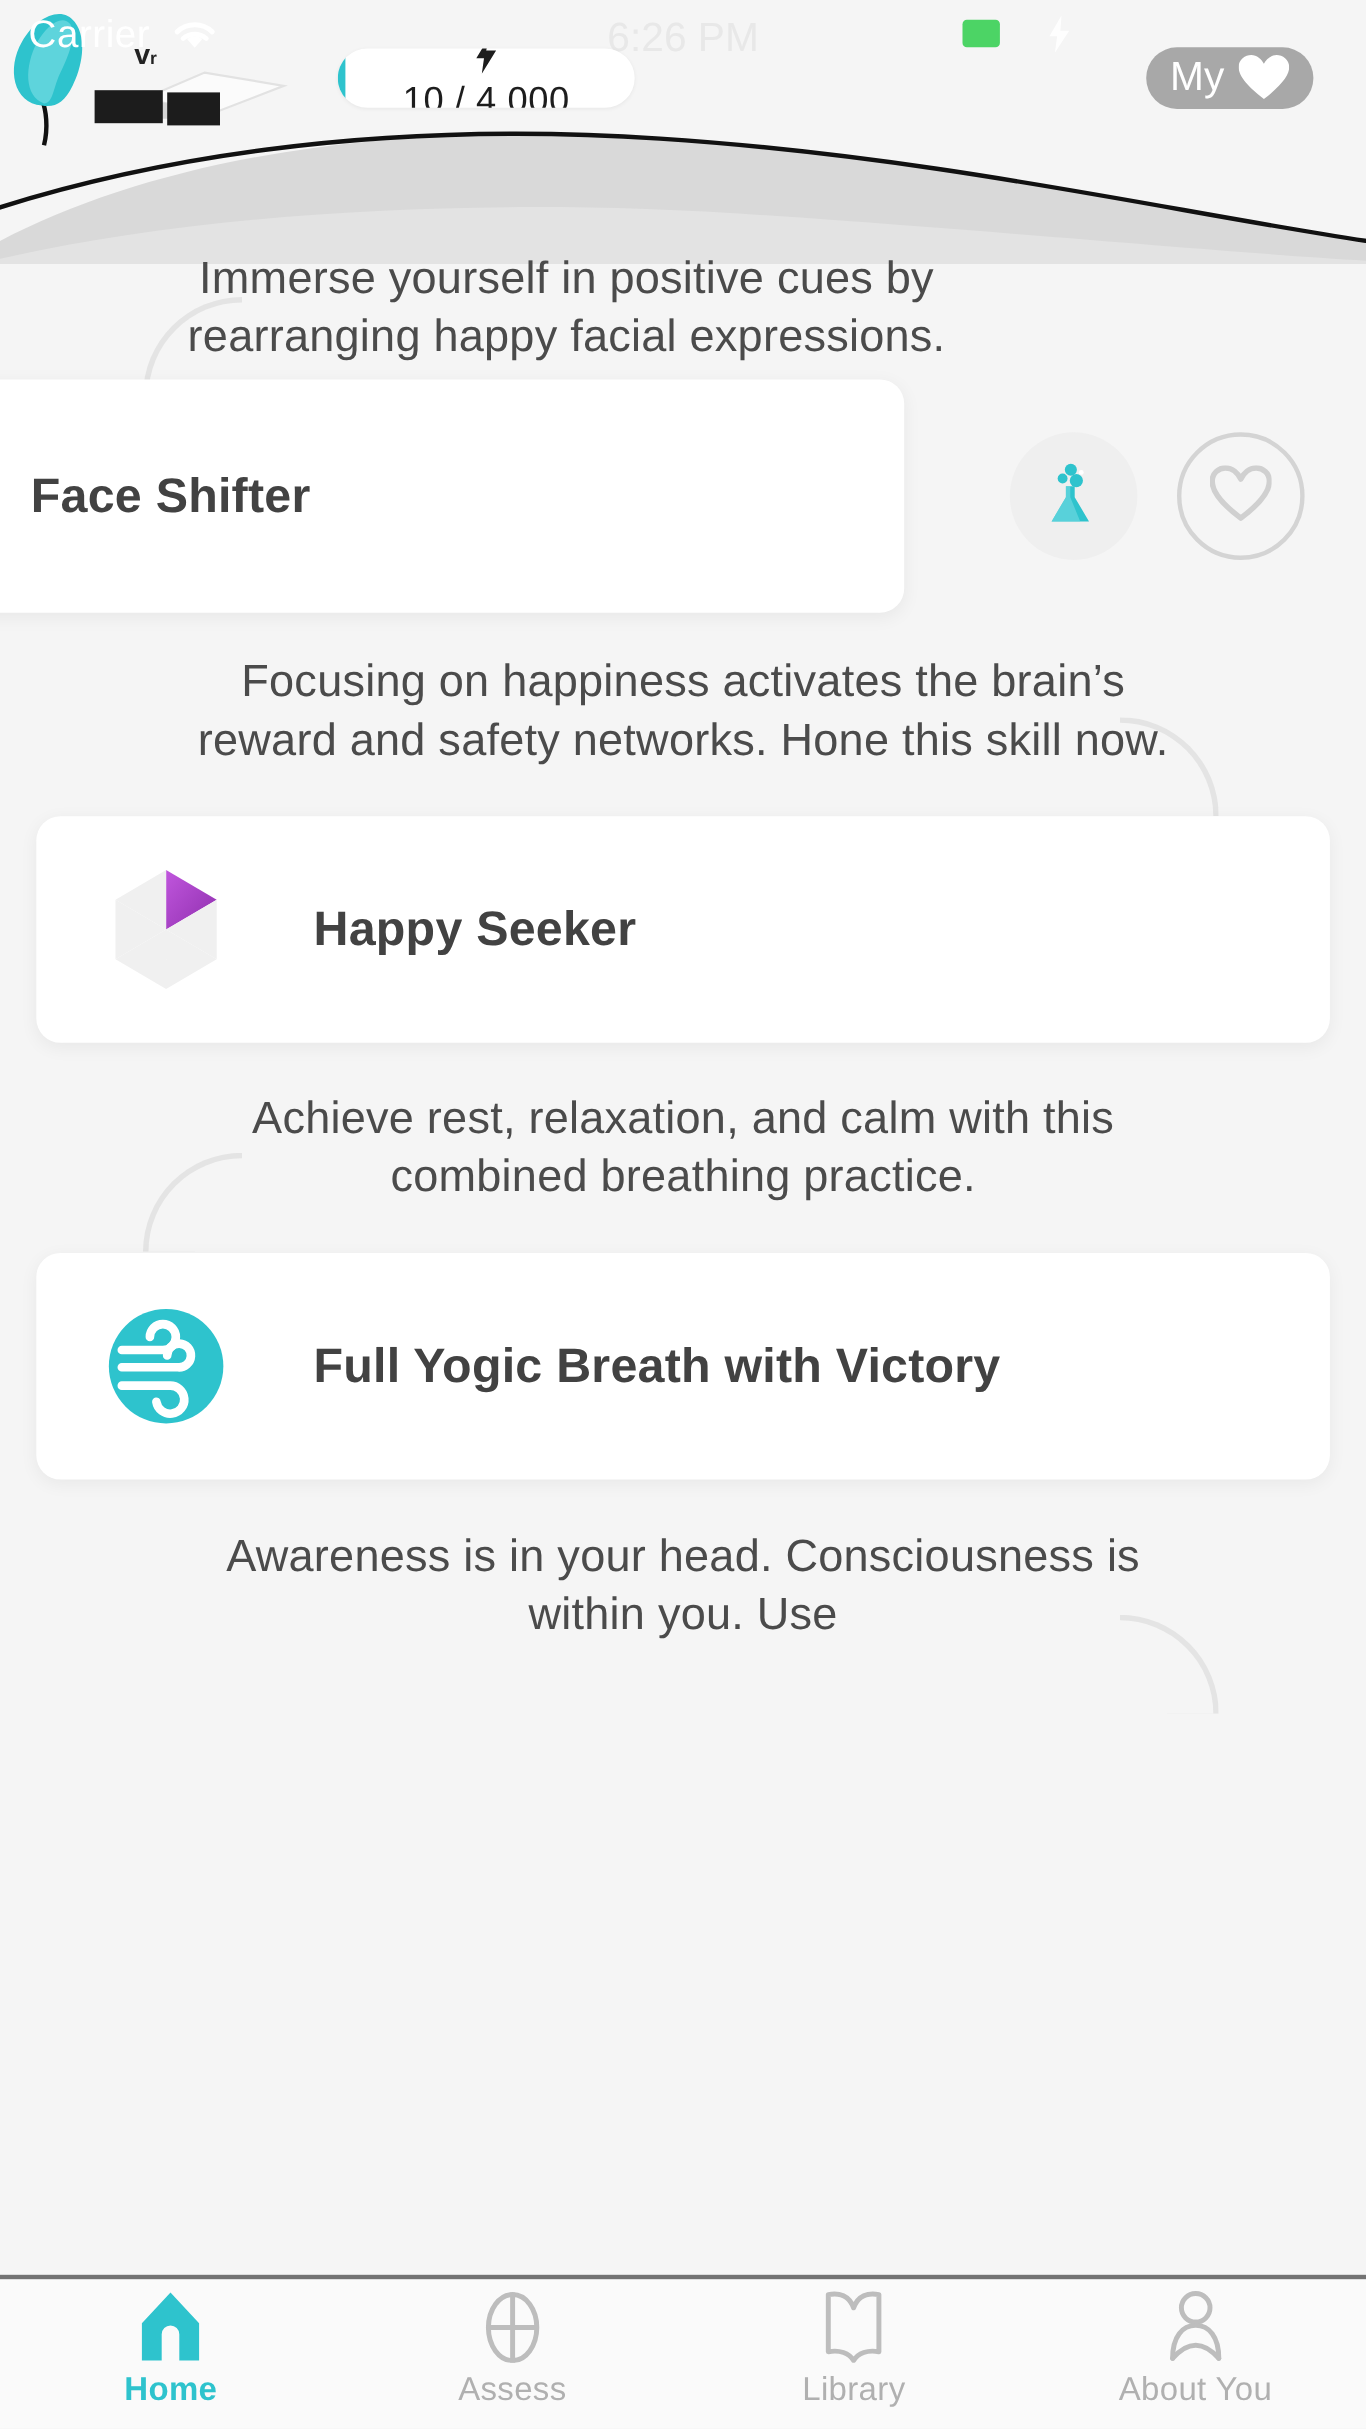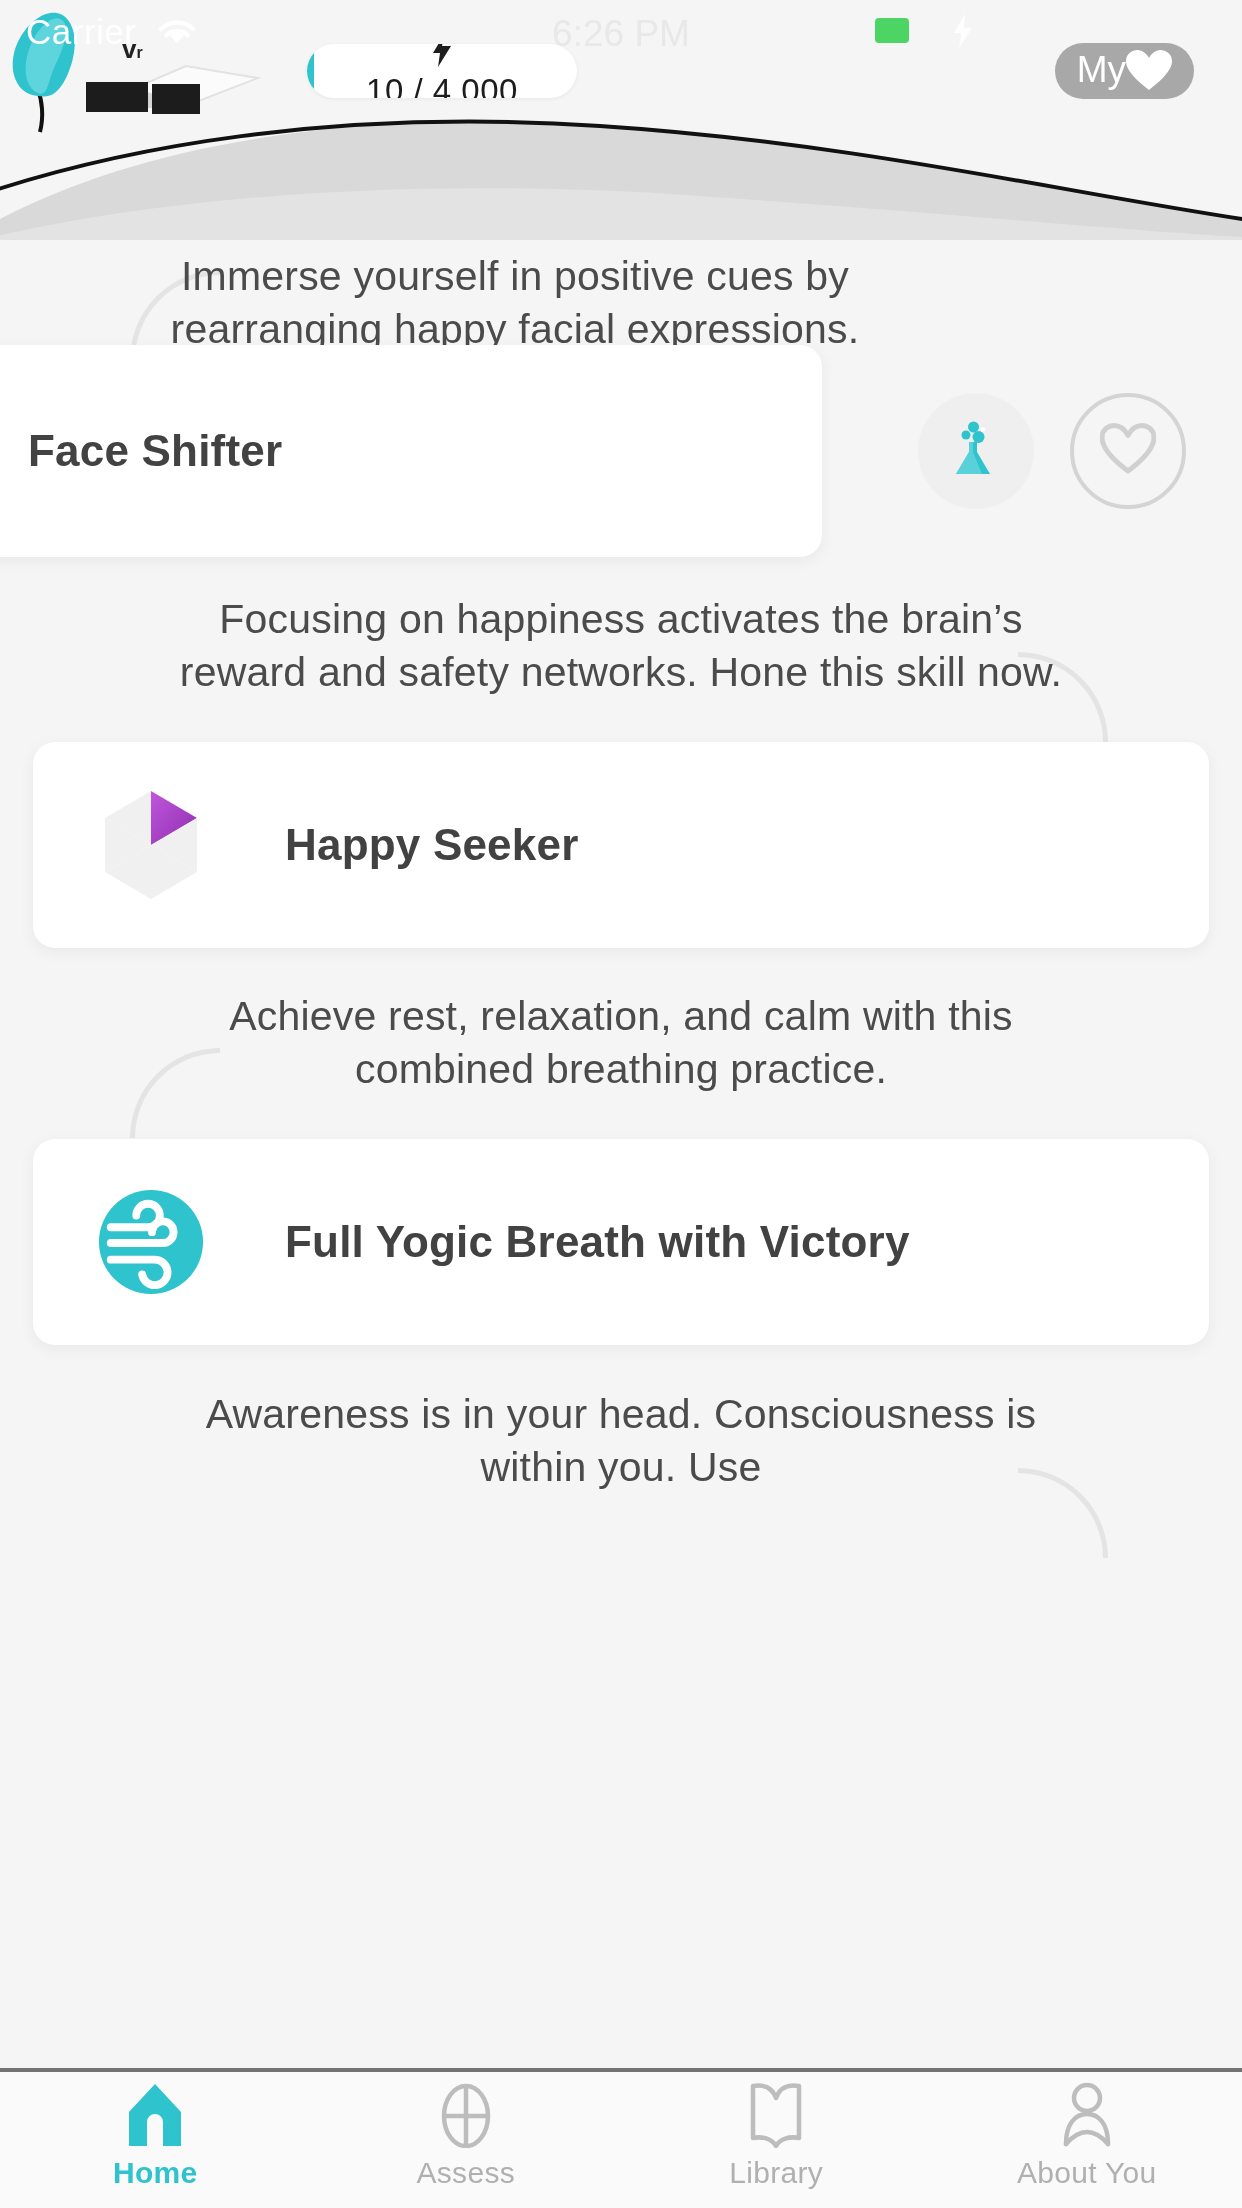--- a/index.html
+++ b/index.html
@@ -87,21 +87,21 @@
   }
   .bolt-glyph { font-size:31px; line-height:1; }
 
   
   .my-heart {
     position:absolute; right:48px; top:43px;
     height:56px; padding:0 22px;
     background:#a8a8a8;
     border-radius:28px;
     z-index:45;
-    display:flex; align-items:center; 
+    display:flex; align-items:center; gap:13px;
   }
   .my-heart .label {
     font-size:37px; color:#ffffff; line-height:1;
     padding-bottom:4px;
   }
 
   
   .content {
     position:absolute; top:240px; left:0;
     width:1242px; height:1828px;
@@ -271,21 +271,21 @@
     <span>
       <svg width="46" height="42" viewBox="0 0 46 42" style="display:block">
         <path d="M23 40 C 6 27, 0 18, 0 11 C 0 4, 6 0, 11.5 0 C 16.5 0, 21 4, 23 8 C 25 4, 29.5 0, 34.5 0 C 40 0, 46 4, 46 11 C 46 18, 40 27, 23 40 Z" fill="#ffffff"></path>
       </svg>
     </span>
   </div>
 
   <div class="content">
 
     <div class="arc left" style="left:130px; top:30px;"></div>
-    <p class="blurb" style="position:absolute; top:-14px; left:0; width:1030px;margin-top:24px;">Immerse yourself in positive cues by rearranging happy facial expressions.</p>
+    <p class="blurb" style="position:absolute; top:-14px; left:0; width:1030px;">Immerse yourself in positive cues by rearranging happy facial expressions.</p>
 
     <div class="swipe-row">
       <div class="card swipe-card">
         <span class="card-title">Face Shifter</span>
       </div>
       <div class="swipe-actions">
         <div class="act-circle act-flask">
           <span>
             <svg width="48" height="58" viewBox="0 0 48 58">
               <circle cx="21.5" cy="7" r="5.5" fill="#2ec3cd"></circle>

